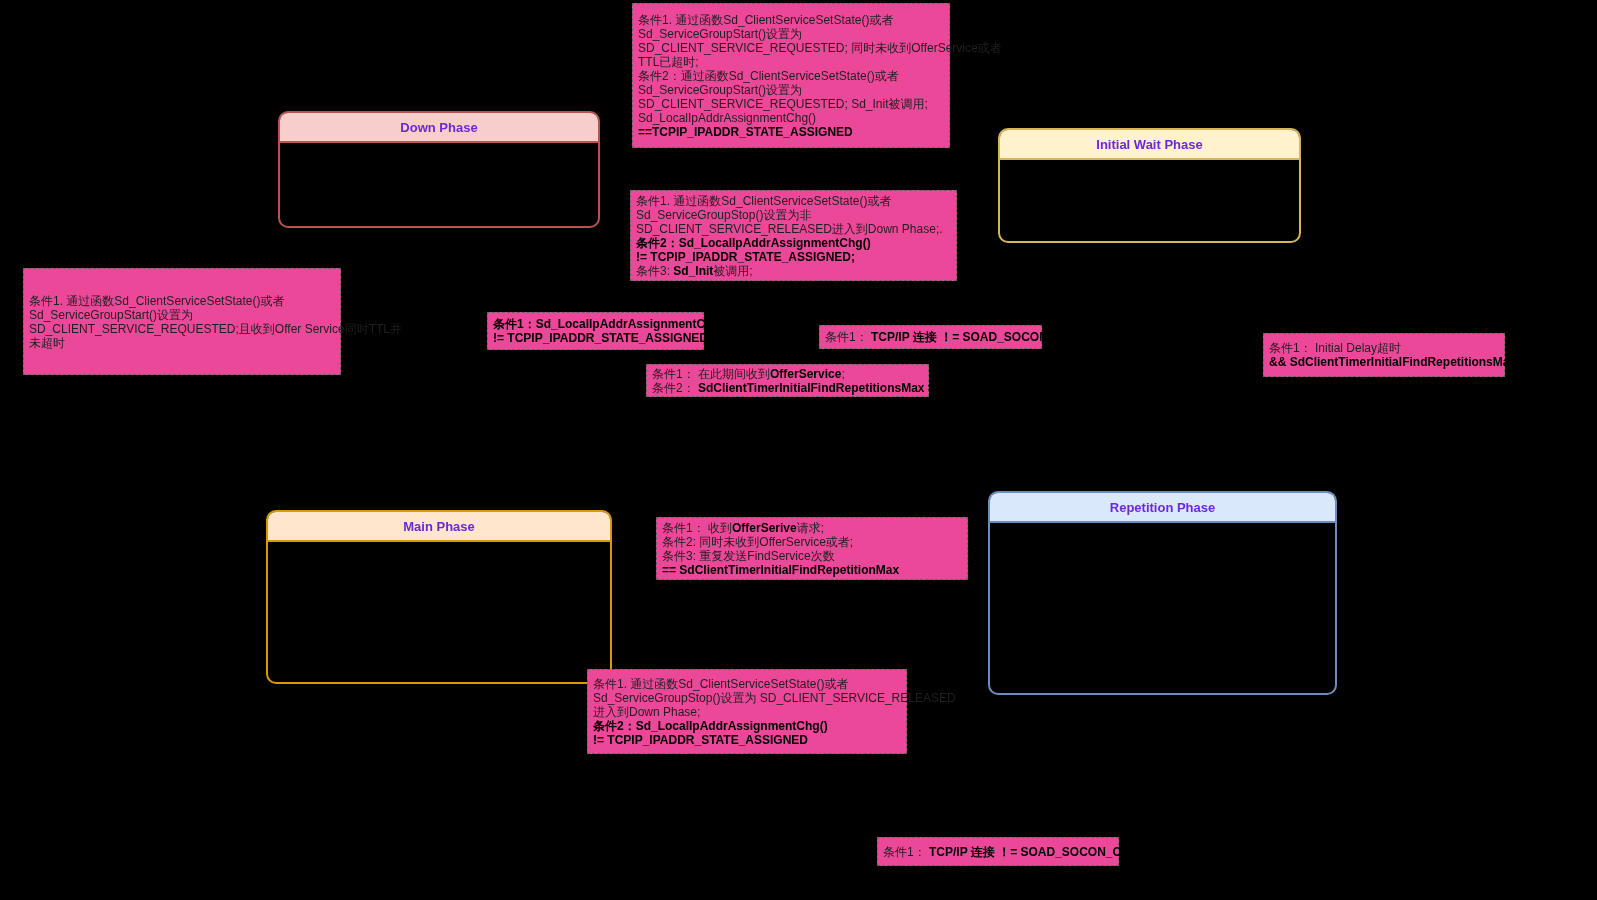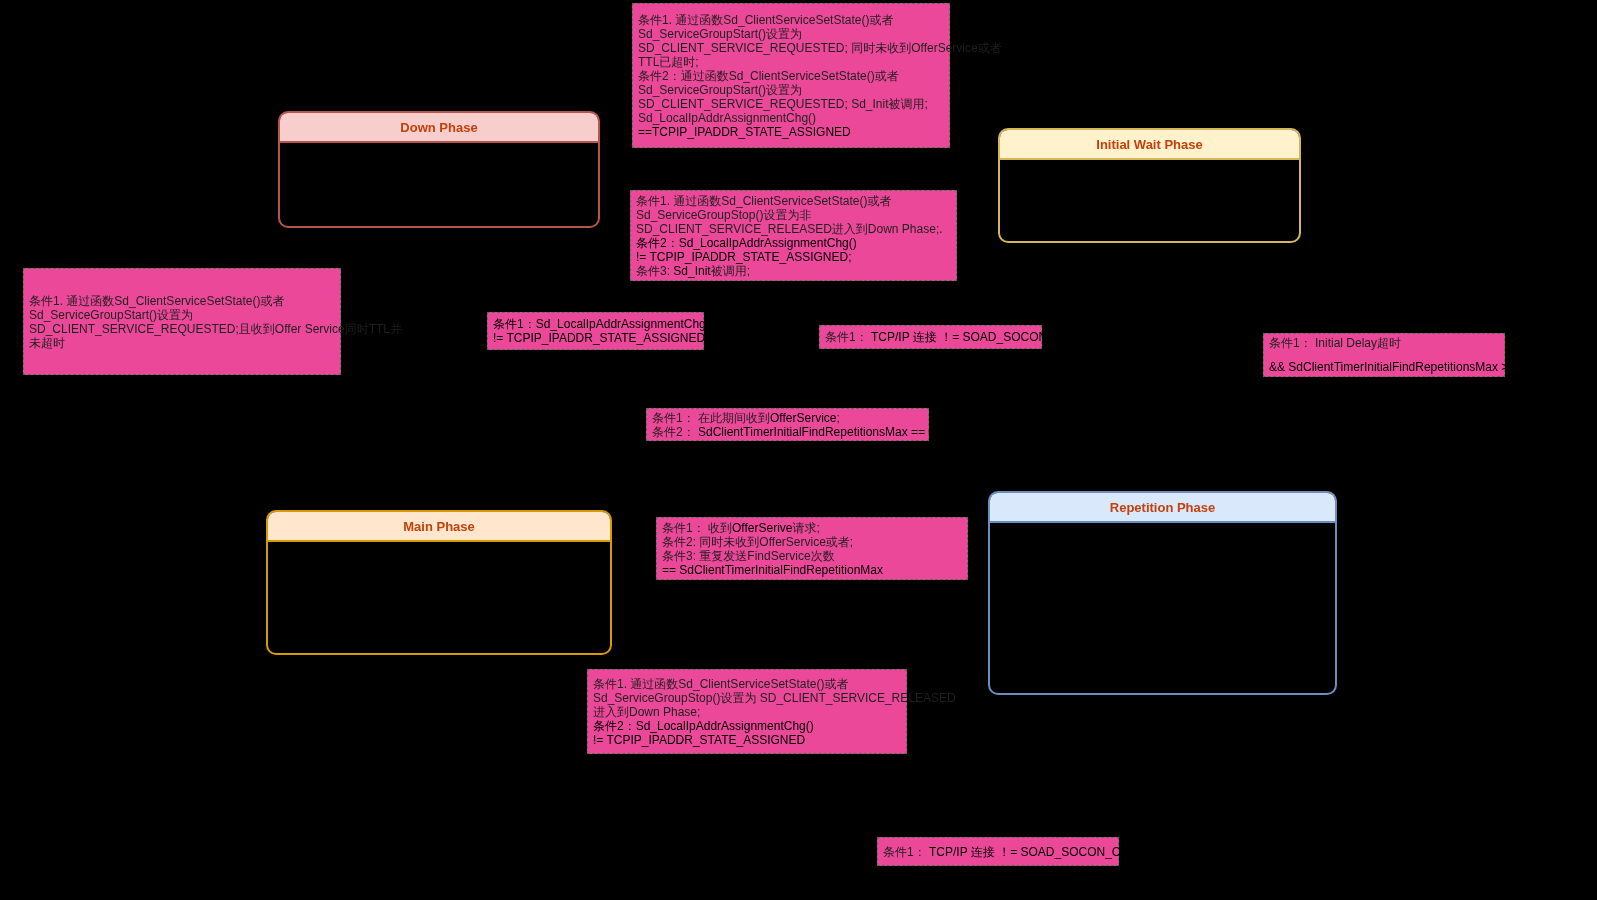--- a/index.html
+++ b/index.html
@@ -15,56 +15,56 @@
     border:2px solid;
     border-radius:10px;
     box-sizing:border-box;
     background:transparent;
   }
   .state-header{
     height:28px;
     border-bottom:2px solid;
     border-radius:8px 8px 0 0;
     display:flex;align-items:center;justify-content:center;
-    font-weight:bold;font-size:13px;color:#c2410c;
+    font-weight:bold;font-size:13px;color:#6d28d9;
   }
   .state-body{
     position:absolute;left:0;right:0;top:30px;bottom:0;
     background:transparent;
   }
   .note{
     position:absolute;
     background:#ec4899;
     border:1px dashed #666666;
     box-sizing:border-box;
     display:flex;flex-direction:column;justify-content:center;
     padding:2px 5px;
     font-size:12px;line-height:14px;color:#1f1f1f;
   }
   .note-line{white-space:nowrap;}
   .seg{font-weight:normal;}
-  .seg.b{font-weight:normal;color:#000;}
+  .seg.b{font-weight:bold;color:#000;}
 </style>
 </head>
 <body>
 
 <div id="diagram">
     <div class="state" style="left: 278px; top: 111px; width: 322px; height: 117px; border-color: rgb(184, 84, 80);">
       <div class="state-header" style="background: rgb(248, 206, 204); border-bottom-color: rgb(184, 84, 80);">
         <span>Down Phase</span>
       </div>
       <div class="state-body"></div>
     </div>
     <div class="state" style="left: 998px; top: 128px; width: 303px; height: 115px; border-color: rgb(214, 182, 86);">
       <div class="state-header" style="background: rgb(255, 242, 204); border-bottom-color: rgb(214, 182, 86);">
         <span>Initial Wait Phase</span>
       </div>
       <div class="state-body"></div>
     </div>
-    <div class="state" style="left: 266px; top: 510px; width: 346px; height: 145px; border-color: rgb(215, 155, 0);">
+    <div class="state" style="left: 266px; top: 510px; width: 346px; height: 174px; border-color: rgb(215, 155, 0);">
       <div class="state-header" style="background: rgb(255, 230, 204); border-bottom-color: rgb(215, 155, 0);">
         <span>Main Phase</span>
       </div>
       <div class="state-body"></div>
     </div>
     <div class="state" style="left: 988px; top: 479px; width: 349px; height: 204px; border-color: rgb(108, 142, 191); margin-top: 12px;">
       <div class="state-header" style="background: rgb(218, 232, 252); border-bottom-color: rgb(108, 142, 191);">
         <span>Repetition Phase</span>
       </div>
       <div class="state-body"></div>
@@ -94,25 +94,25 @@
       <div class="note-line"><span class="seg">SD_CLIENT_SERVICE_REQUESTED;且收到Offer Service同时TTL并</span></div>
       <div class="note-line"><span class="seg">未超时</span></div>
     </div>
     <div class="note" style="left: 448px; top: 312px; width: 217px; height: 38px; margin-left: 39px;">
       <div class="note-line"><span class="seg b">条件1：</span><span class="seg b">Sd_LocalIpAddrAssignmentChg()</span></div>
       <div class="note-line"><span class="seg b">!= TCPIP_IPADDR_STATE_ASSIGNED</span></div>
     </div>
     <div class="note" style="left: 819px; top: 325px; width: 223px; height: 24px;">
       <div class="note-line"><span class="seg">条件1： </span><span class="seg b">TCP/IP 连接 ！= SOAD_SOCON_ONLINE</span></div>
     </div>
-    <div class="note" style="left: 1263px; top: 333px; width: 242px; height: 44px; justify-content: space-between;">
+    <div class="note" style="left: 1263px; top: 333px; width: 242px; height: 44px;">
       <div class="note-line"><span class="seg">条件1：  Initial Delay超时</span></div>
       <div class="note-line"><span class="seg b">&amp;&amp; SdClientTimerInitialFindRepetitionsMax &gt; 0</span></div>
     </div>
-    <div class="note" style="left: 646px; top: 364px; width: 283px; height: 33px; margin-top: 44px;">
+    <div class="note" style="left: 646px; top: 364px; width: 283px; height: 33px;">
       <div class="note-line"><span class="seg">条件1：  在此期间收到</span><span class="seg b">OfferService</span><span class="seg">;</span></div>
       <div class="note-line"><span class="seg">条件2： </span><span class="seg b">SdClientTimerInitialFindRepetitionsMax == 0</span></div>
     </div>
     <div class="note" style="left: 656px; top: 517px; width: 312px; height: 63px;">
       <div class="note-line"><span class="seg">条件1：  收到</span><span class="seg b">OfferSerive</span><span class="seg">请求;</span></div>
       <div class="note-line"><span class="seg">条件2: 同时未收到OfferService或者;</span></div>
       <div class="note-line"><span class="seg">条件3: 重复发送FindService次数</span></div>
       <div class="note-line"><span class="seg b">== SdClientTimerInitialFindRepetitionMax</span></div>
     </div>
     <div class="note" style="left: 587px; top: 669px; width: 320px; height: 85px;">

